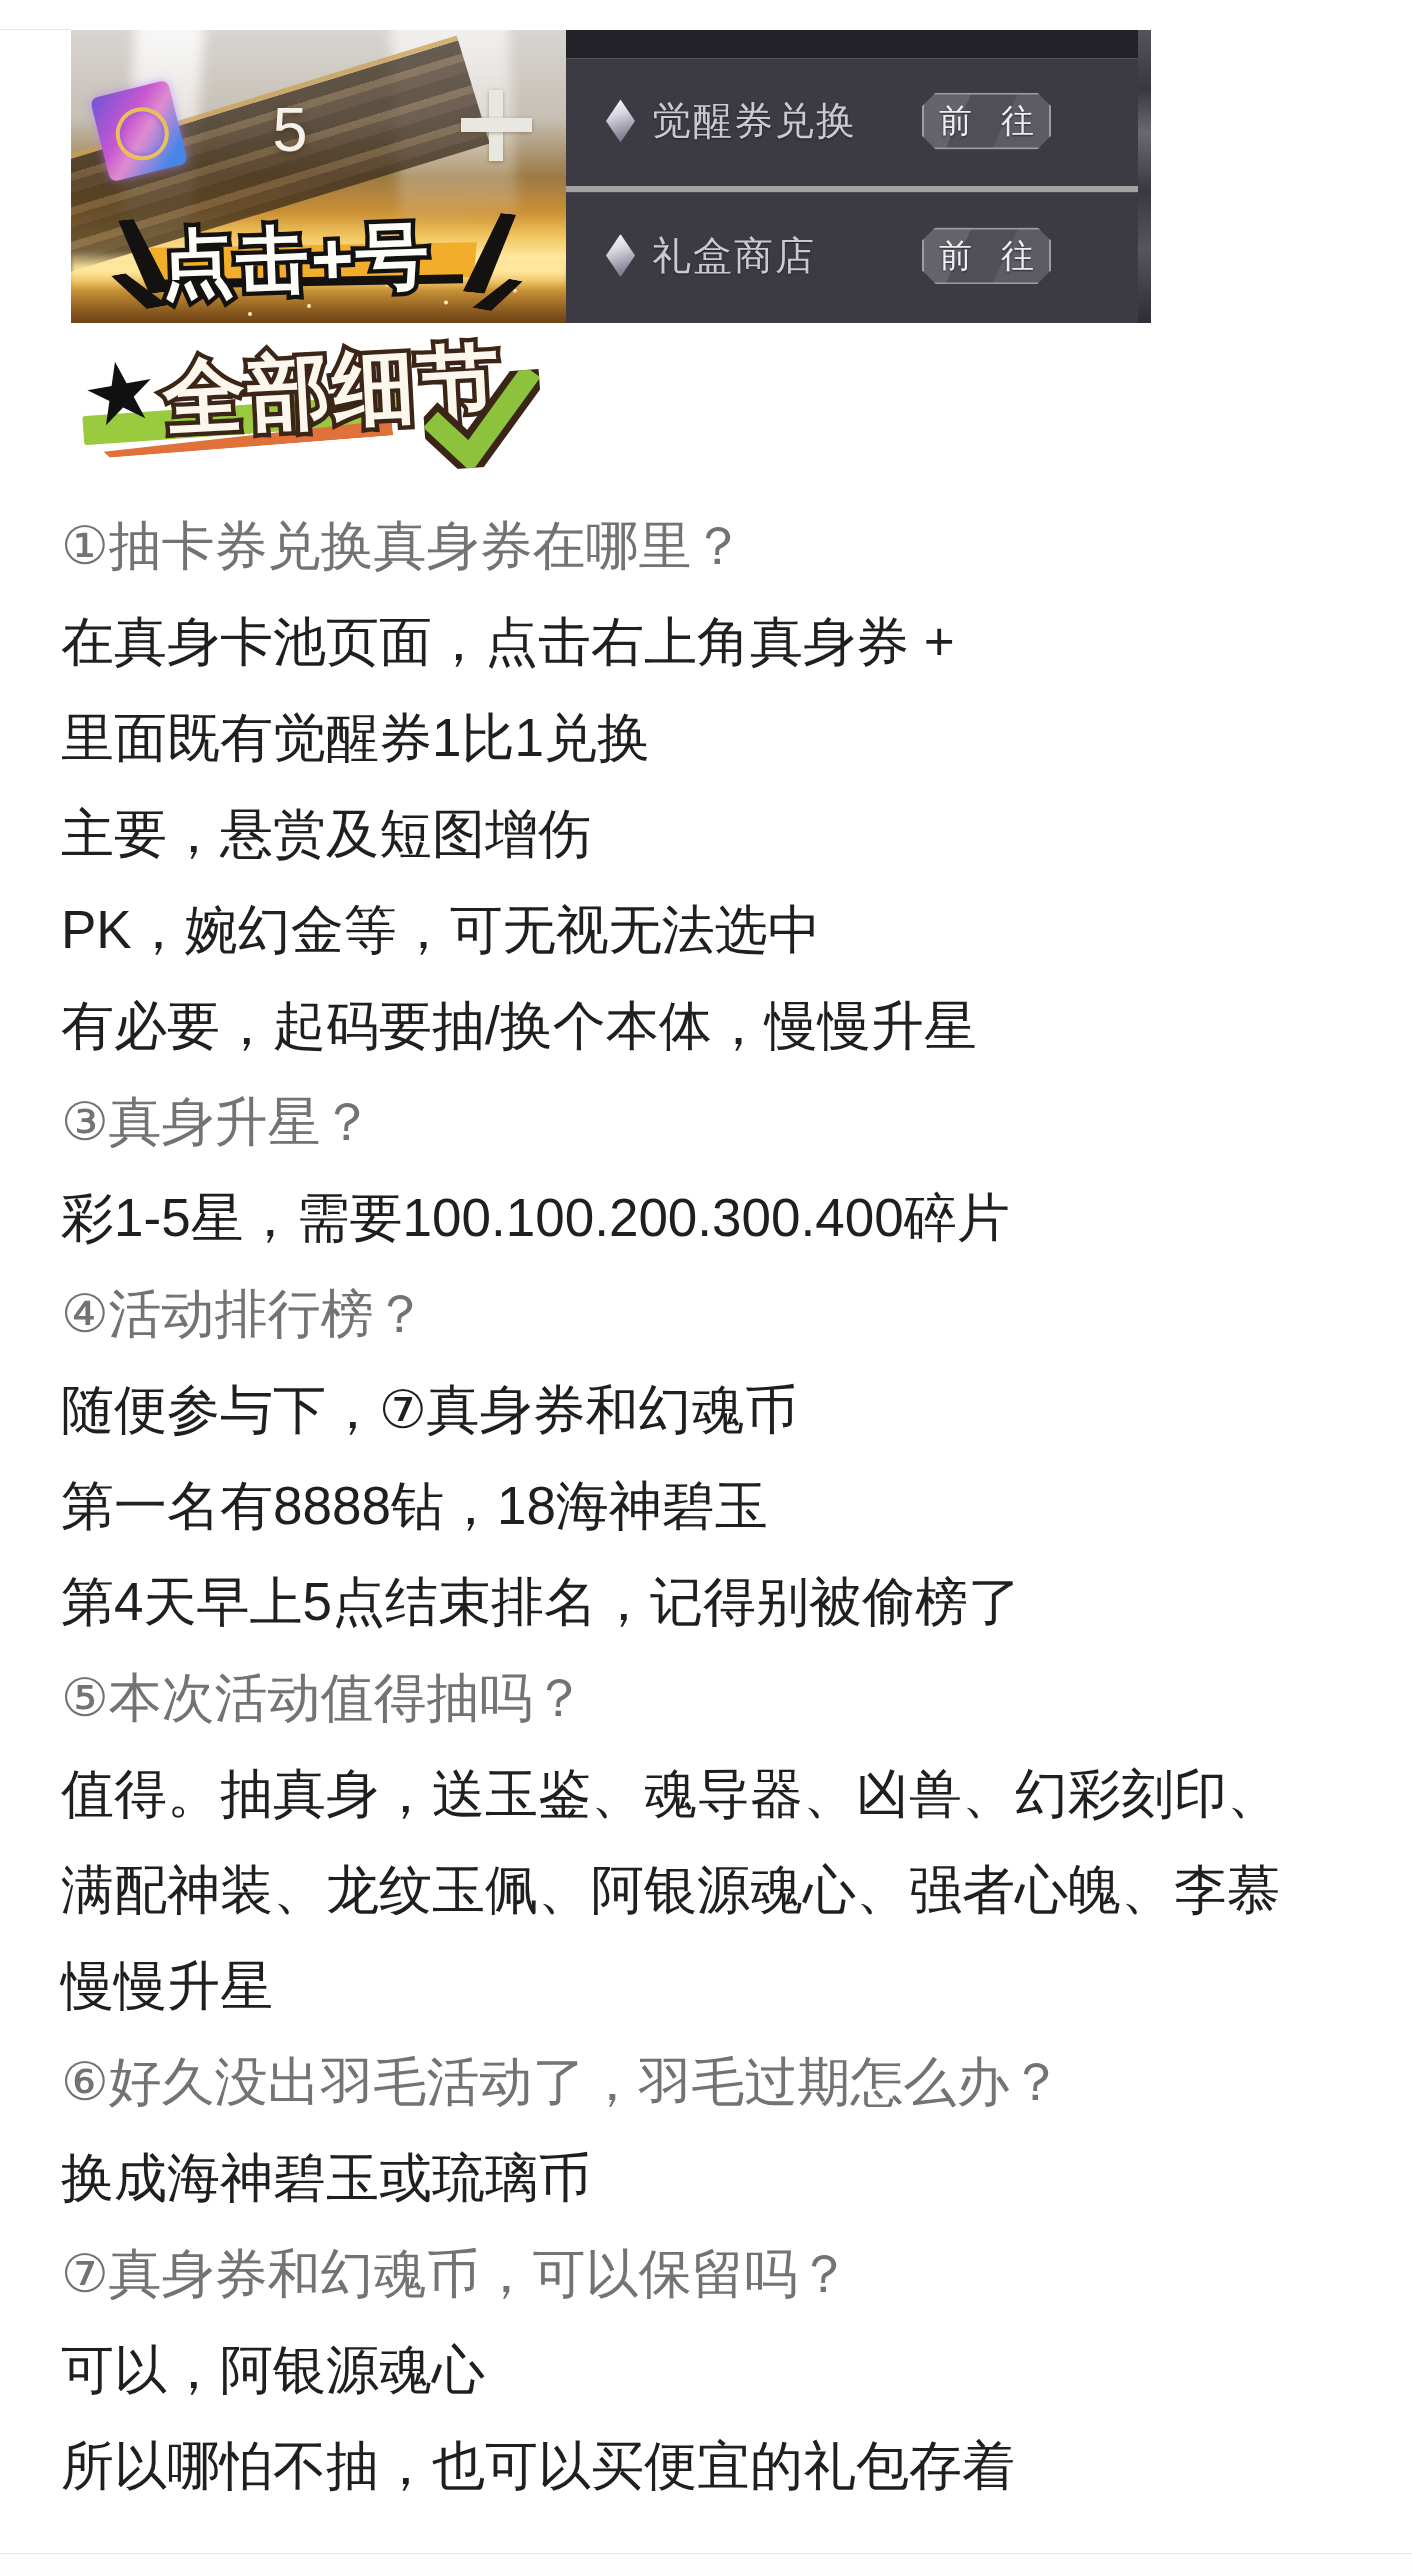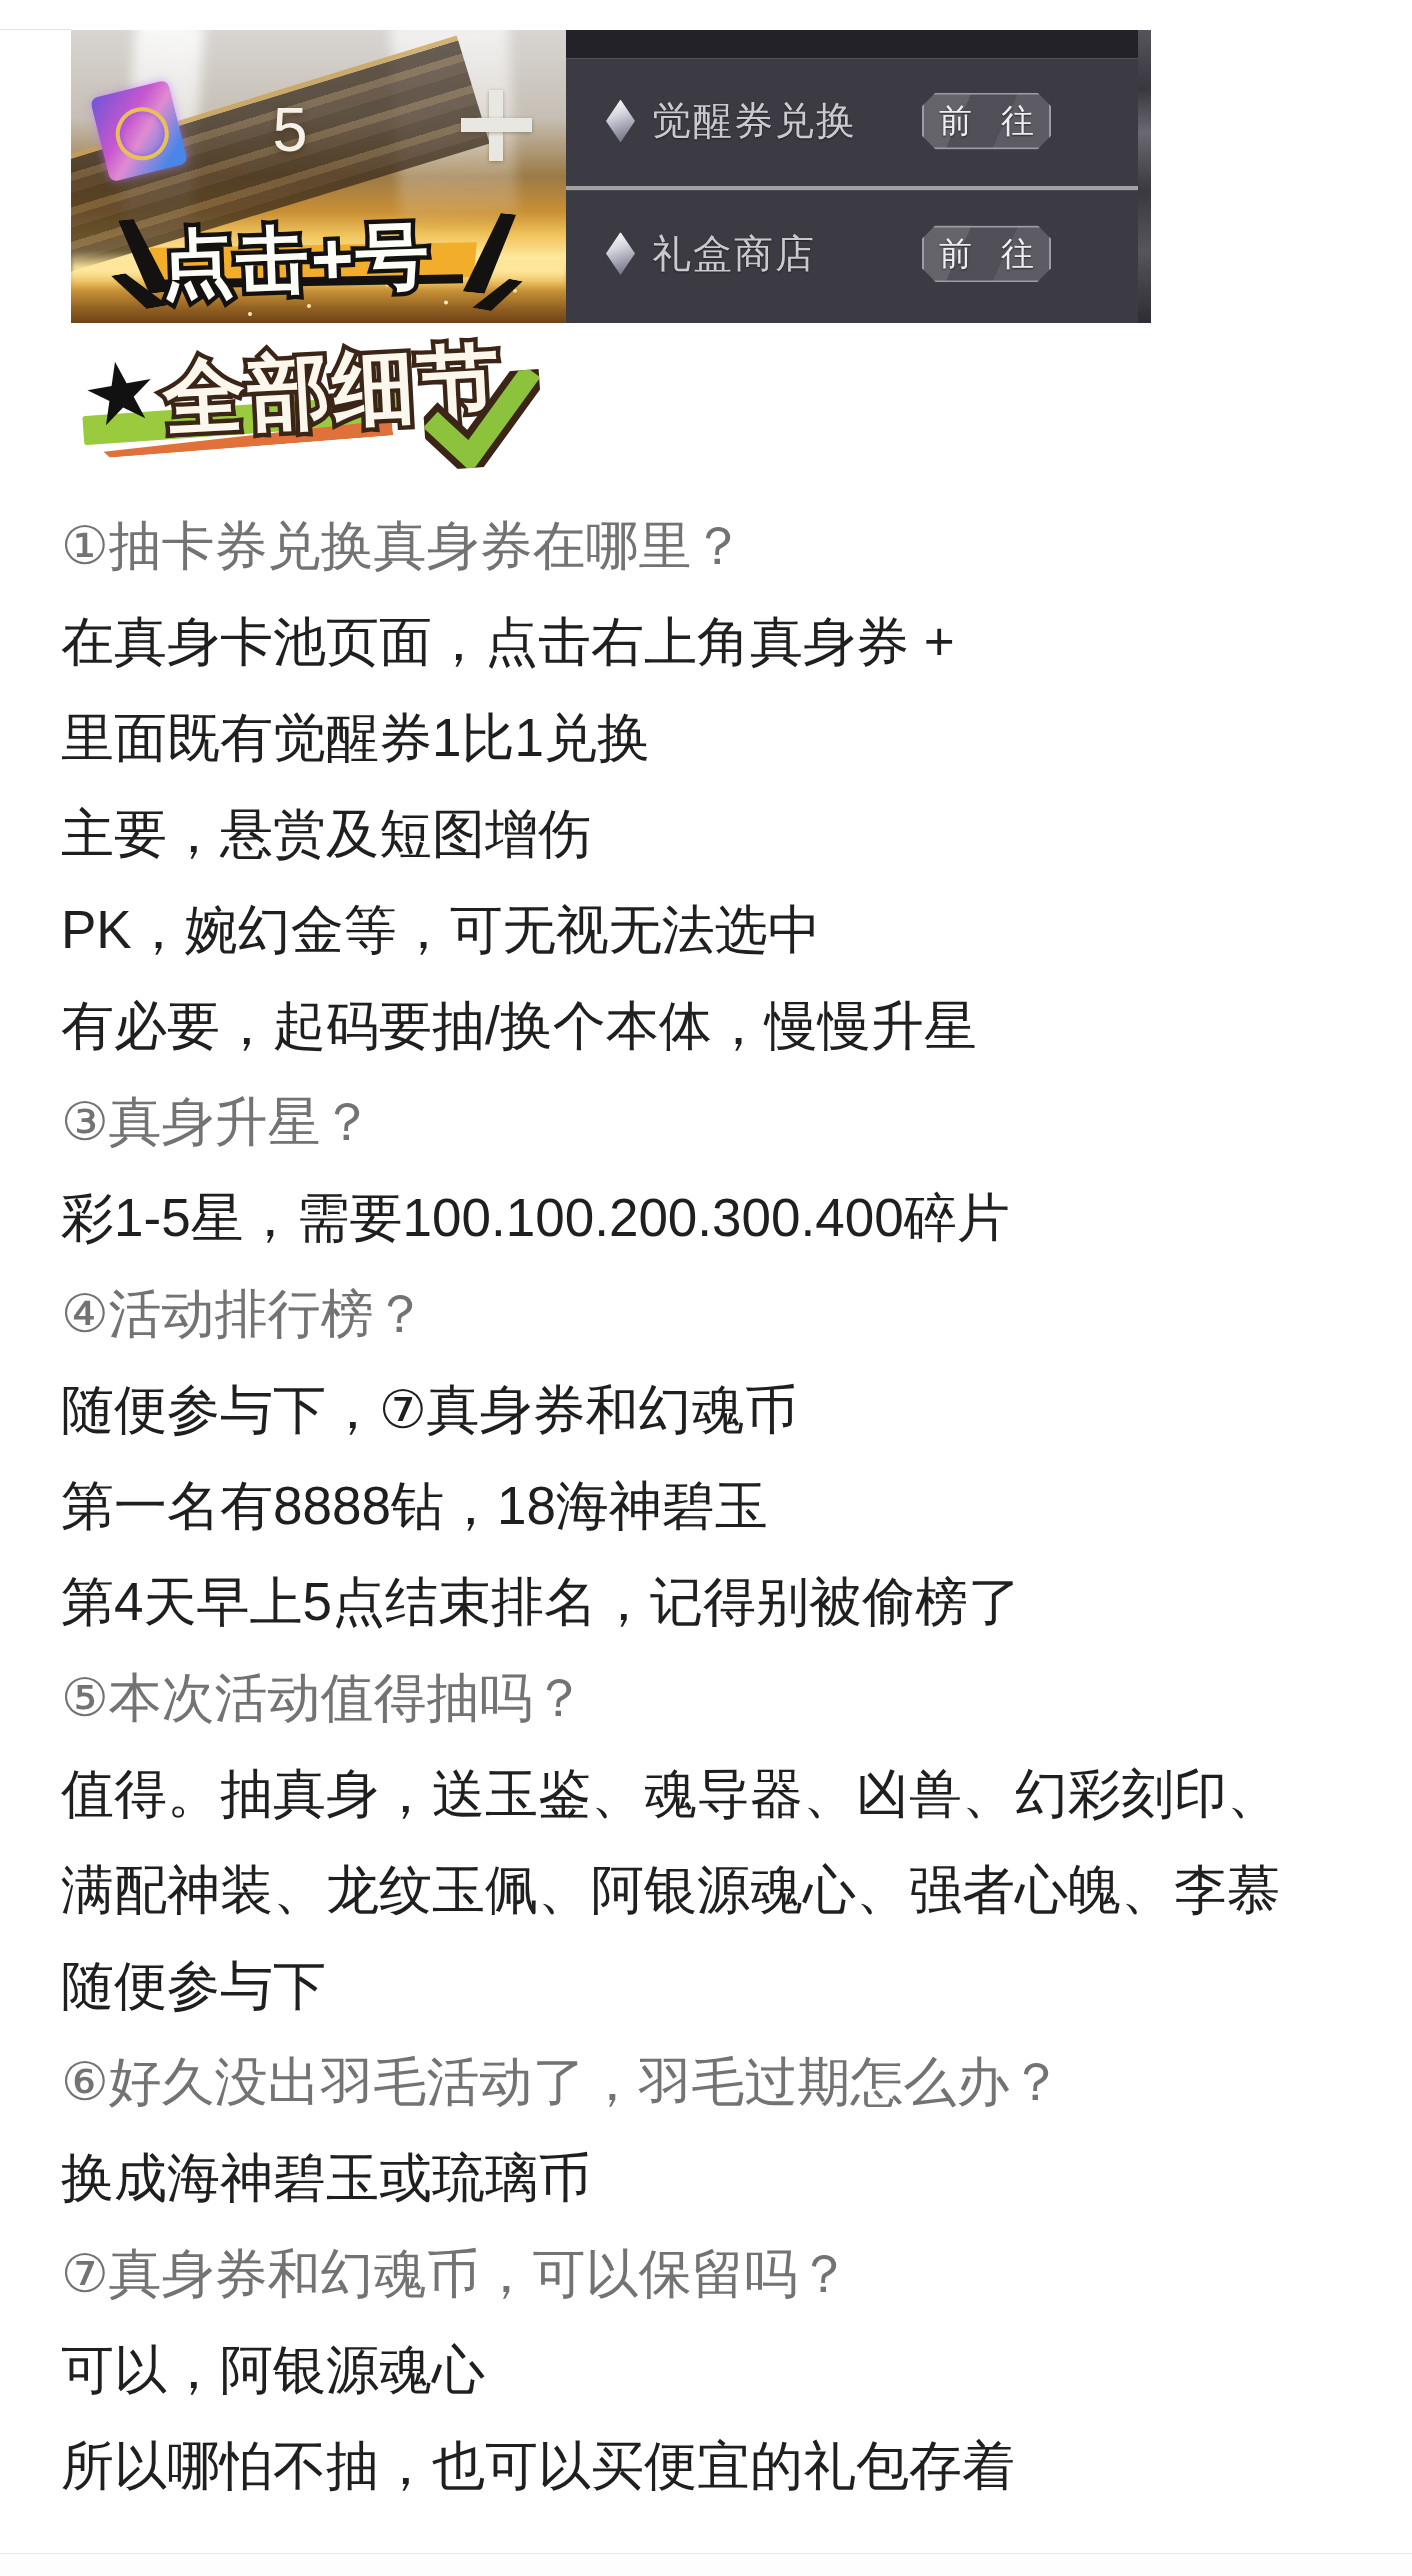--- a/index.html
+++ b/index.html
@@ -61,21 +61,21 @@
   .speedline{position:absolute;background:#141210;}
   .sl1{left:51px;top:188px;width:45px;height:76px;clip-path:polygon(0 0,34% 0,100% 100%,52% 100%);transform:rotate(-6deg);}
   .sl2{left:43px;top:241px;width:51px;height:39px;clip-path:polygon(0 0,28% 0,100% 100%,58% 100%);transform:rotate(-10deg);}
   .sl3{left:396px;top:182px;width:45px;height:82px;clip-path:polygon(66% 0,100% 0,48% 100%,0 100%);transform:rotate(6deg);}
   .sl4{left:404px;top:247px;width:45px;height:35px;clip-path:polygon(70% 0,100% 0,42% 100%,0 100%);transform:rotate(10deg);}
   
   .panel{position:absolute;left:495px;top:0;width:572px;height:379px;background:#3c3b43;}
   .panel-topband{position:absolute;left:0;top:0;width:100%;height:27.5px;background:#232228;border-bottom:1px solid #55545e;}
   .panel-row{position:absolute;left:0;width:100%;height:127px;}
   .panel-row.r1{top:27.5px;}
-  .panel-row.r2{top:156px;border-top:4px solid #a3a3a3;box-shadow:0 1px 0 #4a4952 inset;text-decoration:underline;}
+  .panel-row.r2{top:156px;border-top:6px solid #a3a3a3;box-shadow:0 1px 0 #4a4952 inset;text-decoration:underline;}
   .diamond-icon{
     position:absolute;left:40px;top:50%;width:29px;height:43px;transform:translateY(-50%);
     clip-path:polygon(50% 0,100% 50%,50% 100%,0 50%);
     background:linear-gradient(160deg,#ffffff 0%,#d8d8e2 35%,#8d8d9e 75%,#66667a 100%);
   }
   .panel-label{
     position:absolute;left:86px;top:50%;transform:translateY(-50%);
     font-size:39px;color:#c9c9cf;letter-spacing:2px;text-shadow:0 1px 2px rgba(0,0,0,.5);white-space:nowrap;
   }
   .goto-button{
@@ -185,21 +185,21 @@
   <div class="line a">有必要，起码要抽/换个本体，慢慢升星</div>
   <div class="line q">③真身升星？</div>
   <div class="line a">彩1-5星，需要100.100.200.300.400碎片</div>
   <div class="line q">④活动排行榜？</div>
   <div class="line a">随便参与下，⑦真身券和幻魂币</div>
   <div class="line a">第一名有8888钻，18海神碧玉</div>
   <div class="line a">第4天早上5点结束排名，记得别被偷榜了</div>
   <div class="line q">⑤本次活动值得抽吗？</div>
   <div class="line a">值得。抽真身，送玉鉴、魂导器、凶兽、幻彩刻印、</div>
   <div class="line a">满配神装、龙纹玉佩、阿银源魂心、强者心魄、李慕</div>
-  <div class="line a">随便参与下</div>
+  <div class="line a">慢慢升星</div>
   <div class="line q">⑥好久没出羽毛活动了，羽毛过期怎么办？</div>
   <div class="line a">换成海神碧玉或琉璃币</div>
   <div class="line q">⑦真身券和幻魂币，可以保留吗？</div>
   <div class="line a">可以，阿银源魂心</div>
   <div class="line a">所以哪怕不抽，也可以买便宜的礼包存着</div>
 </div>
 
 <div class="bottom-cover"></div>
 
 

